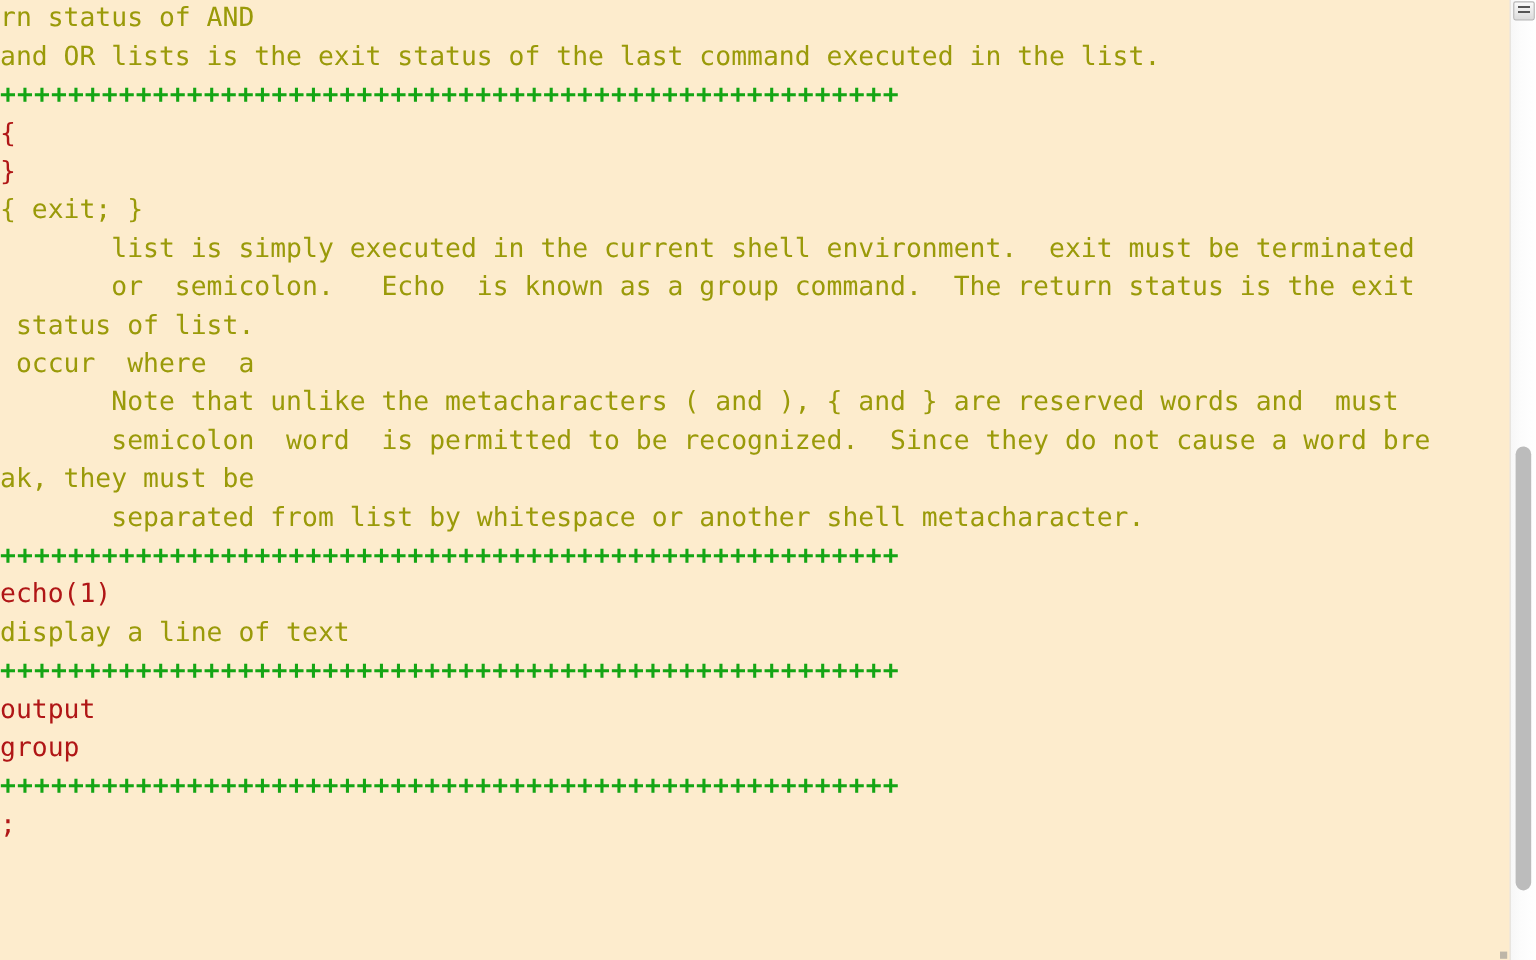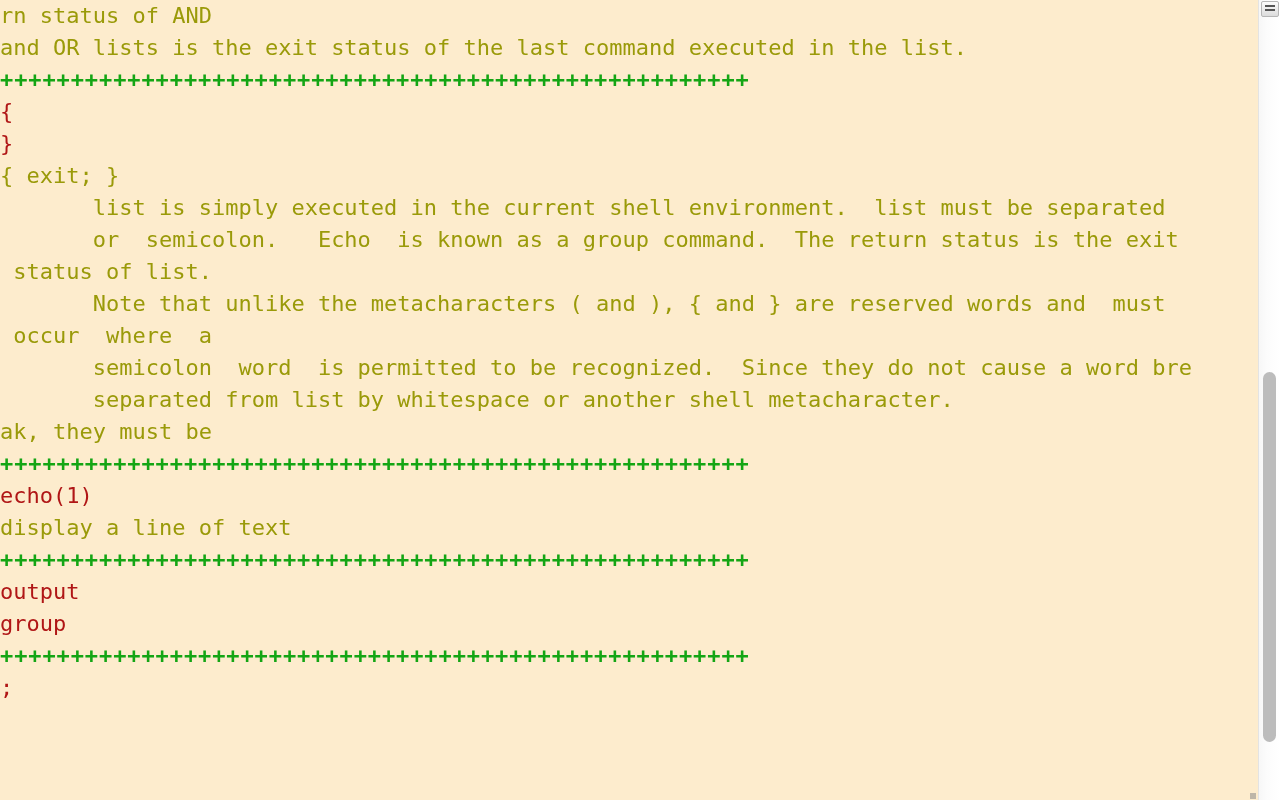--- a/index.html
+++ b/index.html
@@ -132,28 +132,28 @@
 <div id="app">
 
   <div id="terminal">
 
   <span class="line c-olive">rn status of AND</span>
       <span class="line c-olive">and OR lists is the exit status of the last command executed in the list.</span>
       <span class="line c-green sep">+++++++++++++++++++++++++++++++++++++++++++++++++++++</span>
       <span class="line c-red">{</span>
       <span class="line c-red">}</span>
       <span class="line c-olive">{ exit; }</span>
-      <span class="line c-olive">       list is simply executed in the current shell environment.  list must be separated</span>
+      <span class="line c-olive">       list is simply executed in the current shell environment.  exit must be terminated</span>
       <span class="line c-olive">       or  semicolon.   Echo  is known as a group command.  The return status is the exit</span>
       <span class="line c-olive"> status of list.</span>
+      <span class="line c-olive"> occur  where  a</span>
       <span class="line c-olive">       Note that unlike the metacharacters ( and ), { and } are reserved words and  must</span>
-      <span class="line c-olive"> occur  where  a</span>
       <span class="line c-olive">       semicolon  word  is permitted to be recognized.  Since they do not cause a word bre</span>
+      <span class="line c-olive">ak, they must be</span>
       <span class="line c-olive">       separated from list by whitespace or another shell metacharacter.</span>
-      <span class="line c-olive">ak, they must be</span>
       <span class="line c-green sep">+++++++++++++++++++++++++++++++++++++++++++++++++++++</span>
       <span class="line c-red">echo(1)</span>
       <span class="line c-olive">display a line of text</span>
       <span class="line c-green sep">+++++++++++++++++++++++++++++++++++++++++++++++++++++</span>
       <span class="line c-red">output</span>
       <span class="line c-red">group</span>
       <span class="line c-green sep">+++++++++++++++++++++++++++++++++++++++++++++++++++++</span>
       <span class="line c-red">;</span>
     </div>
 

